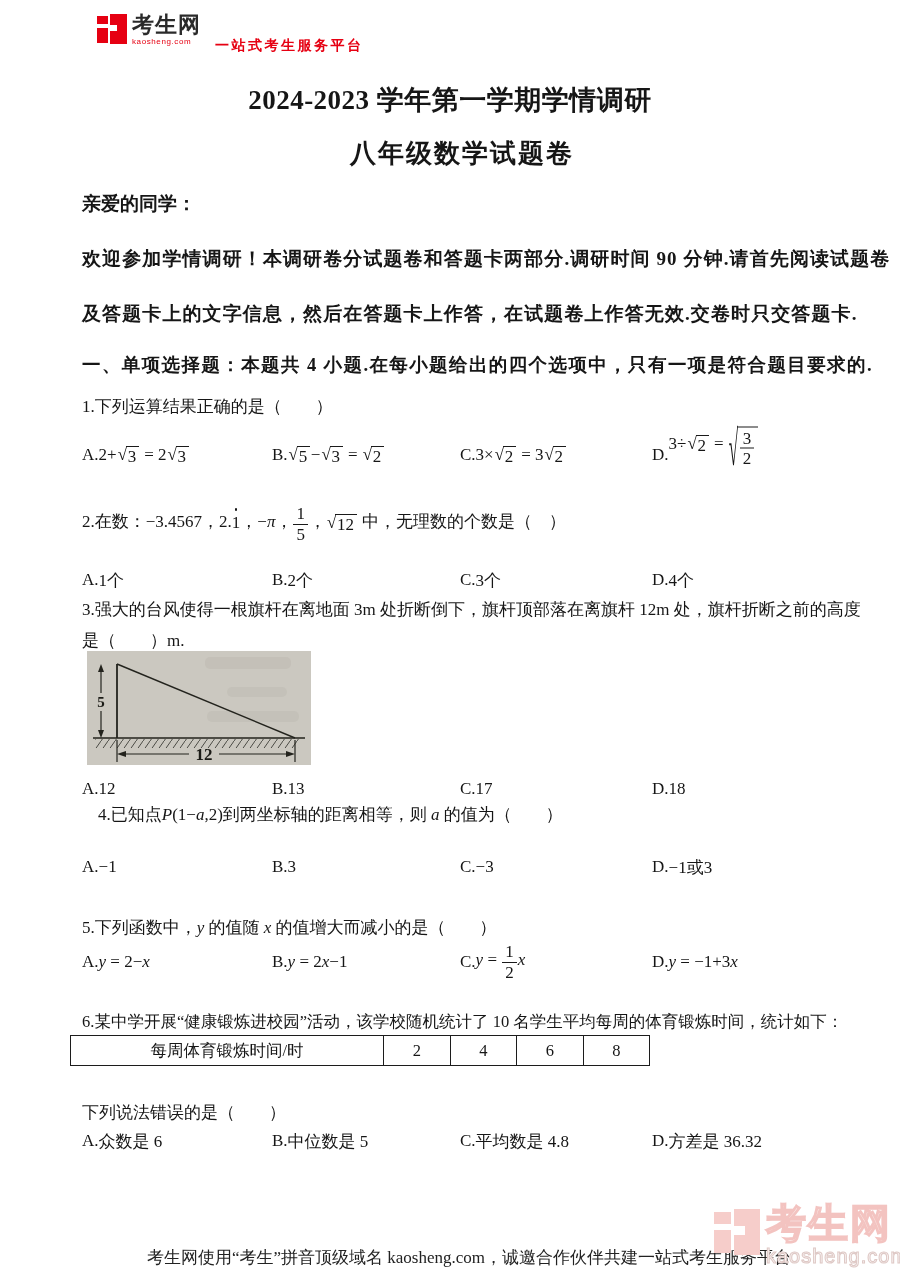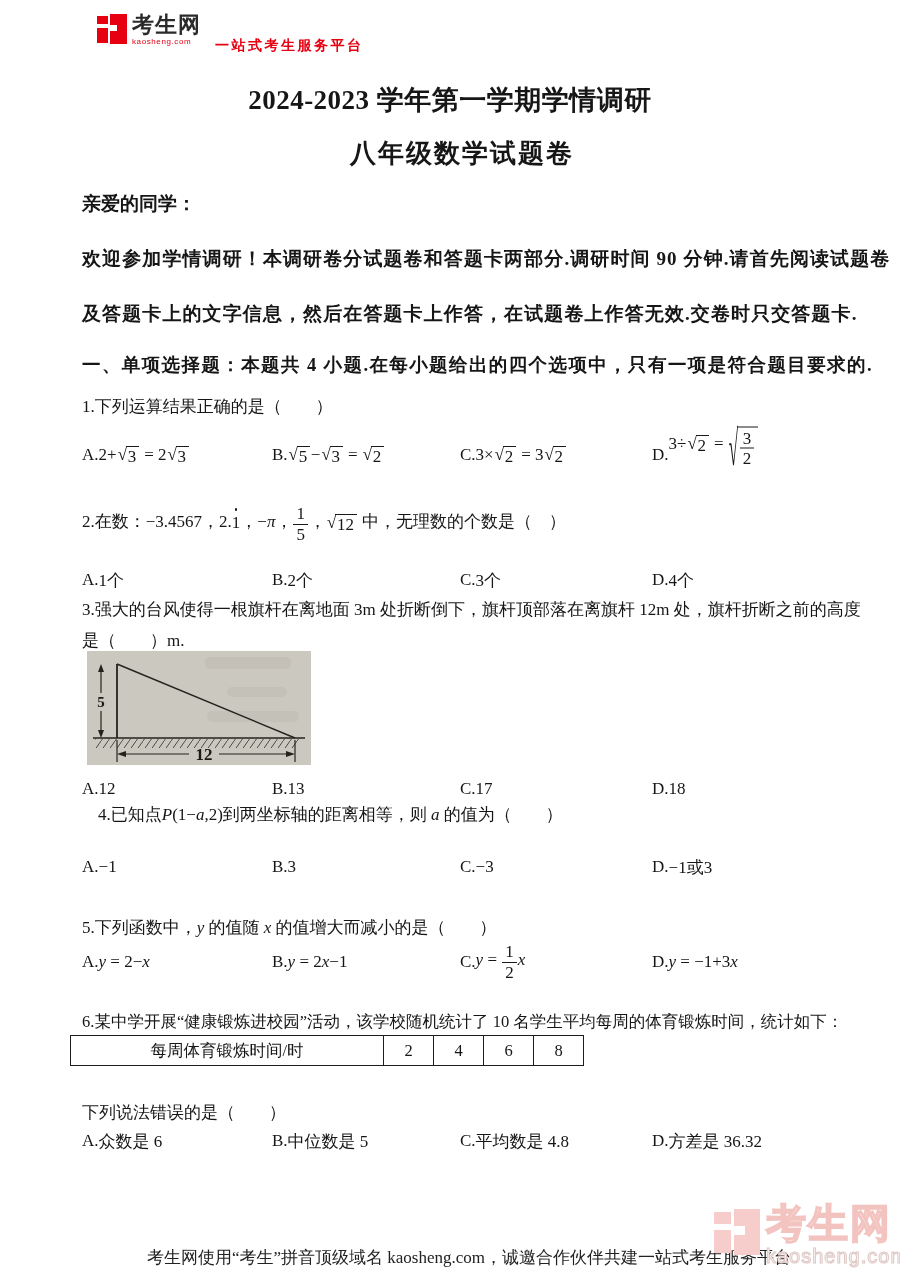--- a/index.html
+++ b/index.html
@@ -69,21 +69,21 @@
   .fr .den{border-top:1.4px solid #1a1a1a;padding:0 0.18em;}
   .dov{position:relative;display:inline-block;}
   .dov::after{content:"";position:absolute;left:50%;top:-0.28em;width:0.14em;height:0.14em;
     margin-left:-0.07em;border-radius:50%;background:currentColor;}
 
   
   .fig{left:87px;top:651px;width:224px;height:114px;}
   .fig svg{display:block;}
 
   
-  .qtable{left:70px;top:1035px;width:514px;border-collapse:collapse;position:absolute;
+  .qtable{left:70px;top:1035px;width:580px;border-collapse:collapse;position:absolute;
     table-layout:fixed;}
   .qtable td{border:1.6px solid #1c1c1c;height:29px;text-align:center;
     font-size:16.5px;padding:0;}
   .qtable td.lbl{width:312px;}
 
   
   .footer{top:1246px;left:0;width:100%;text-align:center;font-size:17px;color:#222;margin-left:19px;}
   .wm{left:714px;top:1203px;display:flex;align-items:flex-start;}
   .wm-icon{position:relative;width:46px;height:46px;margin-top:6px;flex:0 0 auto;}
   .wm-icon i{position:absolute;font-style:normal;background:#f6cdca;}

